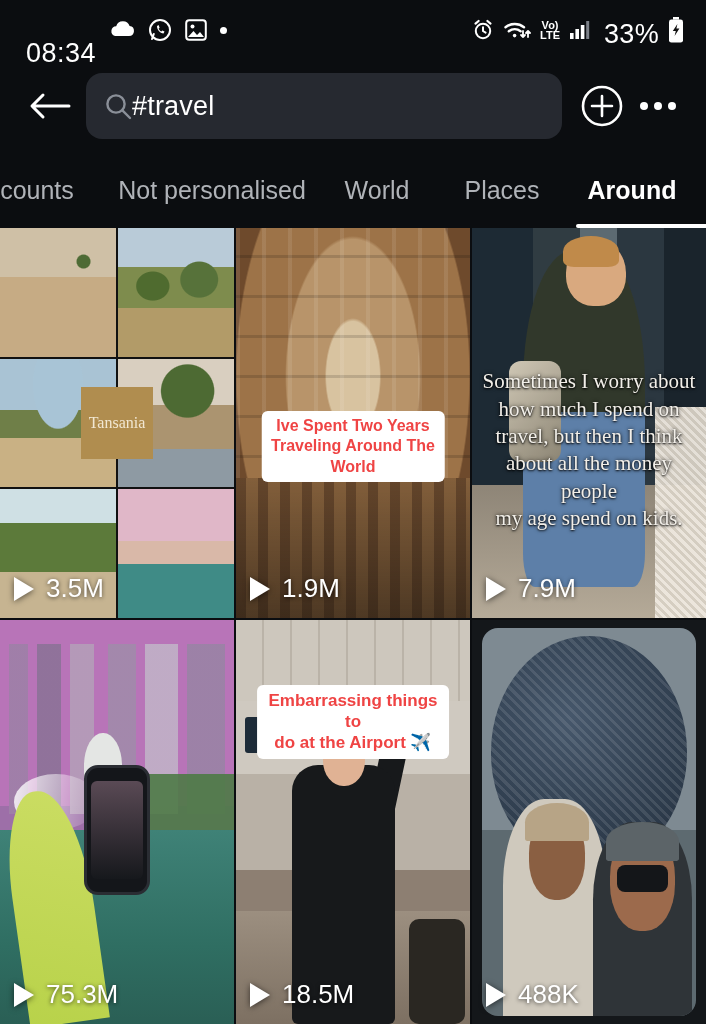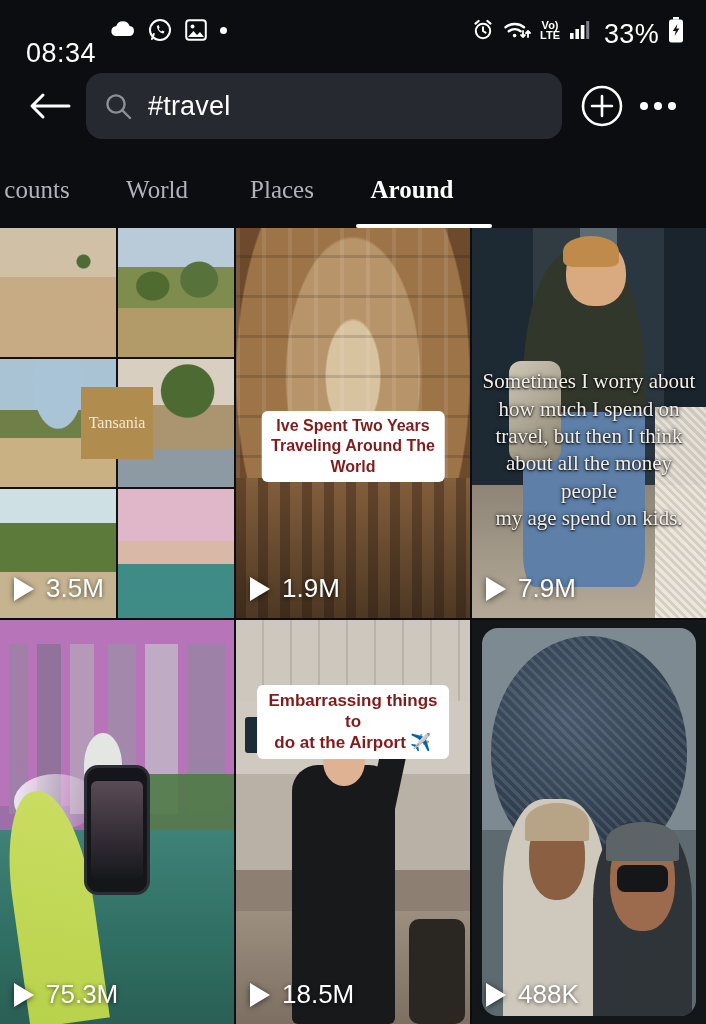--- a/index.html
+++ b/index.html
@@ -26,31 +26,31 @@
   .volte{ display:flex; flex-direction:column; align-items:center; line-height:.95; font-size:11px; font-weight:700;}
 
   
   .header{
     height:92px; display:flex; align-items:center; gap:0; padding:0 20px 0 24px;
   }
   .back-btn{ width:52px; height:52px; display:flex; align-items:center; justify-content:center; cursor:pointer;}
   .searchbar{
     flex:1; height:66px; margin-left:10px; margin-right:12px;
     background:#262930; border-radius:16px;
-    display:flex; align-items:center; padding:0 18px; gap:16px;
+    display:flex; align-items:center; padding:0 18px; 
   }
   .search-val{ color:#ffffff; font-size:27px; letter-spacing:.2px; }
   .hdr-icon{ width:56px; height:56px; display:flex; align-items:center; justify-content:center; cursor:pointer;}
   .dots{ display:flex; gap:6px; }
   .dots i{ width:8px; height:8px; border-radius:50%; background:#fff; display:block;}
 
   
   .tabs{
     height:76px; display:flex; align-items:flex-end;
-    position:relative; color:#b0b3b8; white-space:nowrap;font-family:Liberation Serif, serif;
+    position:relative; color:#b0b3b8; white-space:nowrap;
   }
   .tab{
     font-size:25px; padding:0 0 0 0; cursor:pointer;
     display:flex; align-items:center; height:100%;
     position:relative; justify-content:center;
   }
   .tab.first{ margin-left:-28px; }
   .tab.active{ color:#ffffff; font-weight:700; }
   .tab.active::after{
     content:""; position:absolute; left:4px; right:-20px; bottom:0;
@@ -120,21 +120,21 @@
       repeating-linear-gradient(0deg, rgba(0,0,0,.14) 0 3px, transparent 3px 40px),
       radial-gradient(ellipse at 50% 38%, #d8c3a0 0 16%, #b8946a 17% 40%, #9d7348 41% 70%, #6e4a2c 71% 100%);
   }
   .vat-bottom{
     position:absolute; left:0; right:0; bottom:0; height:36%;
     background:linear-gradient(to bottom, rgba(40,25,15,.1), rgba(25,18,12,.55)),
       repeating-linear-gradient(90deg, #6a4a2e 0 10px, #8d6740 10px 22px);
   }
   .cap-white{
     position:absolute; left:50%; transform:translateX(-50%);
-    background:#fff; color:#7f1d1d; border-radius:6px;
+    background:#fff; color:#ef4444; border-radius:6px;
     padding:5px 9px; text-align:center; line-height:1.26;
     font-weight:700; z-index:8;
   }
 
   
   .t3bg{
     background:
       linear-gradient(90deg,#1d2a34 0 26%, #303c42 26% 46%, #5c6a72 46% 62%, #2b3740 62% 82%, #1a242c 82% 100%);
   }
   .t3-floor{ position:absolute; left:0; right:0; bottom:0; height:34%;
@@ -341,20 +341,23 @@
           <i></i>
           <i></i>
         </span>
     </div>
   </div>
 
   <div class="tabs">
     <div class="tab first" style="width:130px">
       <span>counts</span>
     </div>
+    <div class="tab" style="width:220px">
+      <span>Not personalised</span>
+    </div>
     <div class="tab" style="width:110px">
       <span>World</span>
     </div>
     <div class="tab" style="width:140px">
       <span>Places</span>
     </div>
     <div class="tab active" style="width:120px">
       <span>Around</span>
     </div>
   </div>

